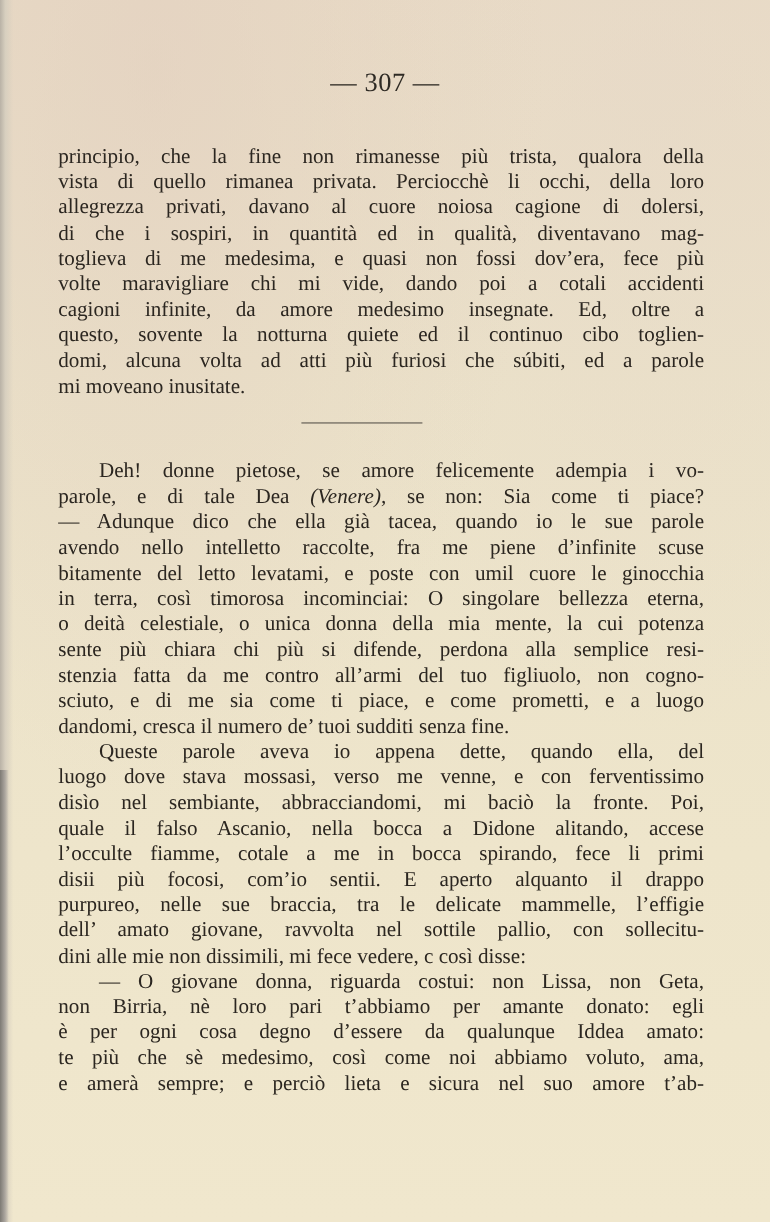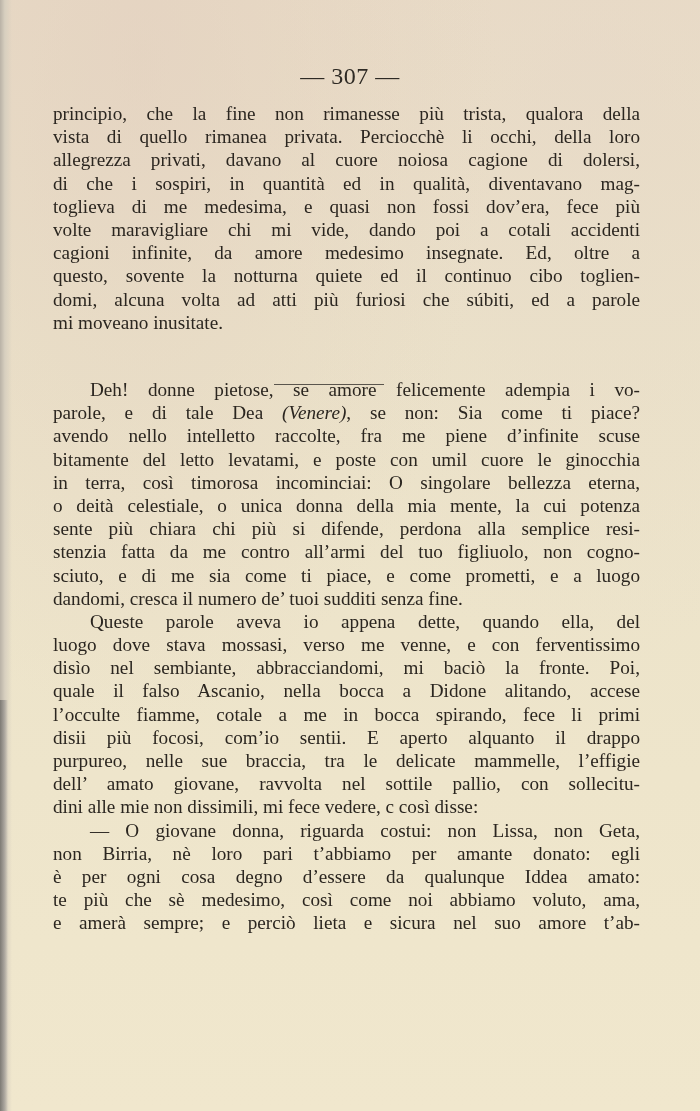--- a/index.html
+++ b/index.html
@@ -46,37 +46,38 @@
       letter-spacing: 0.5px;
       color: #2e2a24;
     }
     .text-block {
       position: absolute;
       left: 53px;
       width: 587px;
       font-family: "Liberation Serif", serif;
       font-size: 19.2px;
       color: #2b2620;
+      margin-top: 29px;
     }
     .line {
       display: block;
       height: 23.2px;
       line-height: 23.2px;
       white-space: nowrap;
       text-align: justify;
       text-align-last: justify;
     }
     .line.last {
       text-align-last: left;
     }
     .line.indent {
       padding-left: 37px;
     }
     .block-1 { top: 102px; }
-    .block-2 { top: 378px; }
+    .block-2 { top: 388px; }
     .separator {
       position: absolute;
       top: 384px;
       left: 274px;
       width: 110px;
       height: 0;
       border-top: 1px solid #5a554d;
     }
     em { font-style: italic; }
   </style>
@@ -99,20 +100,21 @@
   <span class="line">questo, sovente la notturna quiete ed il continuo cibo toglien-</span>
   <span class="line">domi, alcuna volta ad atti più furiosi che súbiti, ed a parole</span>
   <span class="line last">mi moveano inusitate.</span>
 </div>
 
 <div class="separator"></div>
 
 <div class="text-block block-2">
   <span class="line indent">Deh! donne pietose, se amore felicemente adempia i vo-</span>
   <span class="line"><span>parole, e di tale Dea </span><em>(Venere)</em><span>, se non: Sia come ti piace?</span></span>
+  <span class="line">— Adunque dico che ella già tacea, quando io le sue parole</span>
   <span class="line">avendo nello intelletto raccolte, fra me piene d’infinite scuse</span>
   <span class="line">bitamente del letto levatami, e poste con umil cuore le ginocchia</span>
   <span class="line">in terra, così timorosa incominciai: O singolare bellezza eterna,</span>
   <span class="line">o deità celestiale, o unica donna della mia mente, la cui potenza</span>
   <span class="line">sente più chiara chi più si difende, perdona alla semplice resi-</span>
   <span class="line">stenzia fatta da me contro all’armi del tuo figliuolo, non cogno-</span>
   <span class="line">sciuto, e di me sia come ti piace, e come prometti, e a luogo</span>
   <span class="line last">dandomi, cresca il numero de’ tuoi sudditi senza fine.</span>
 
   <span class="line indent">Queste parole aveva io appena dette, quando ella, del</span>

